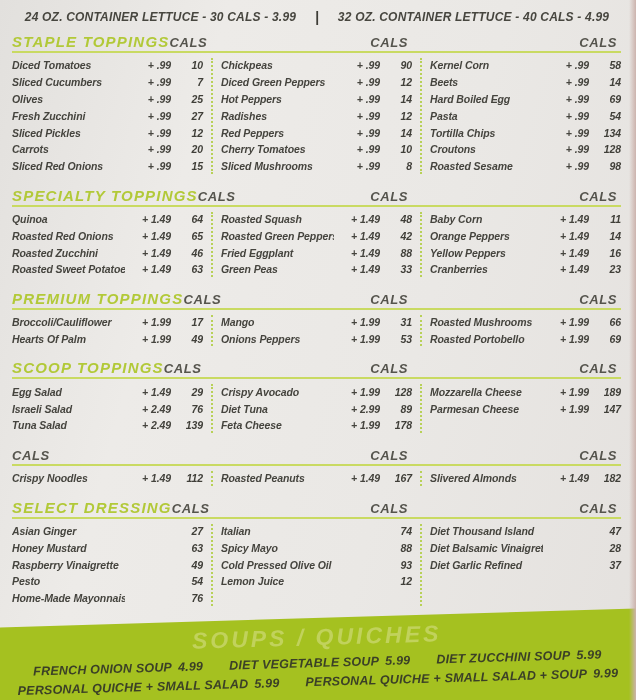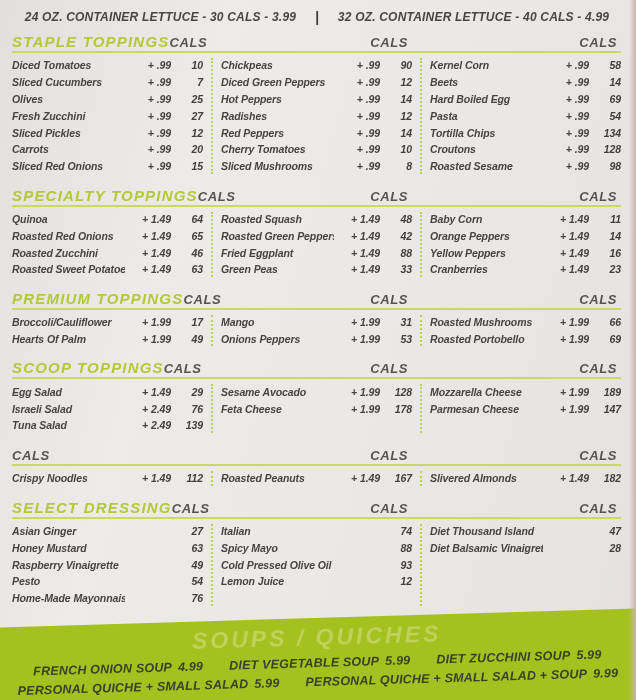--- a/index.html
+++ b/index.html
@@ -387,23 +387,28 @@
             </div>
             <div class="row">
               <div class="iname">Tuna Salad</div>
               <div class="iprice">+ 2.49</div>
               <div class="icals">139</div>
             </div>
           </div>
           <div class="vdiv"></div>
           <div class="col">
             <div class="row">
-              <div class="iname">Sesame Avocado</div>
+              <div class="iname">Crispy Avocado</div>
               <div class="iprice">+ 1.99</div>
               <div class="icals">128</div>
+            </div>
+            <div class="row">
+              <div class="iname">Diet Tuna</div>
+              <div class="iprice">+ 2.99</div>
+              <div class="icals">89</div>
             </div>
             <div class="row">
               <div class="iname">Feta Cheese</div>
               <div class="iprice">+ 1.99</div>
               <div class="icals">178</div>
             </div>
           </div>
           <div class="vdiv"></div>
           <div class="col">
             <div class="row">
@@ -525,20 +530,25 @@
           <div class="col">
             <div class="row">
               <div class="iname">Diet Thousand Island</div>
               <div class="iprice"></div>
               <div class="icals">47</div>
             </div>
             <div class="row">
               <div class="iname">Diet Balsamic Vinaigrette</div>
               <div class="iprice"></div>
               <div class="icals">28</div>
+            </div>
+            <div class="row">
+              <div class="iname">Diet Garlic Refined</div>
+              <div class="iprice"></div>
+              <div class="icals">37</div>
             </div>
           </div>
         </div>
       </div>
     </div>
 
   <div class="footer">
     <div class="band">
       <div class="footer-title">SOUPS / QUICHES</div>
       <div class="footer-row" id="footer-row-0">

